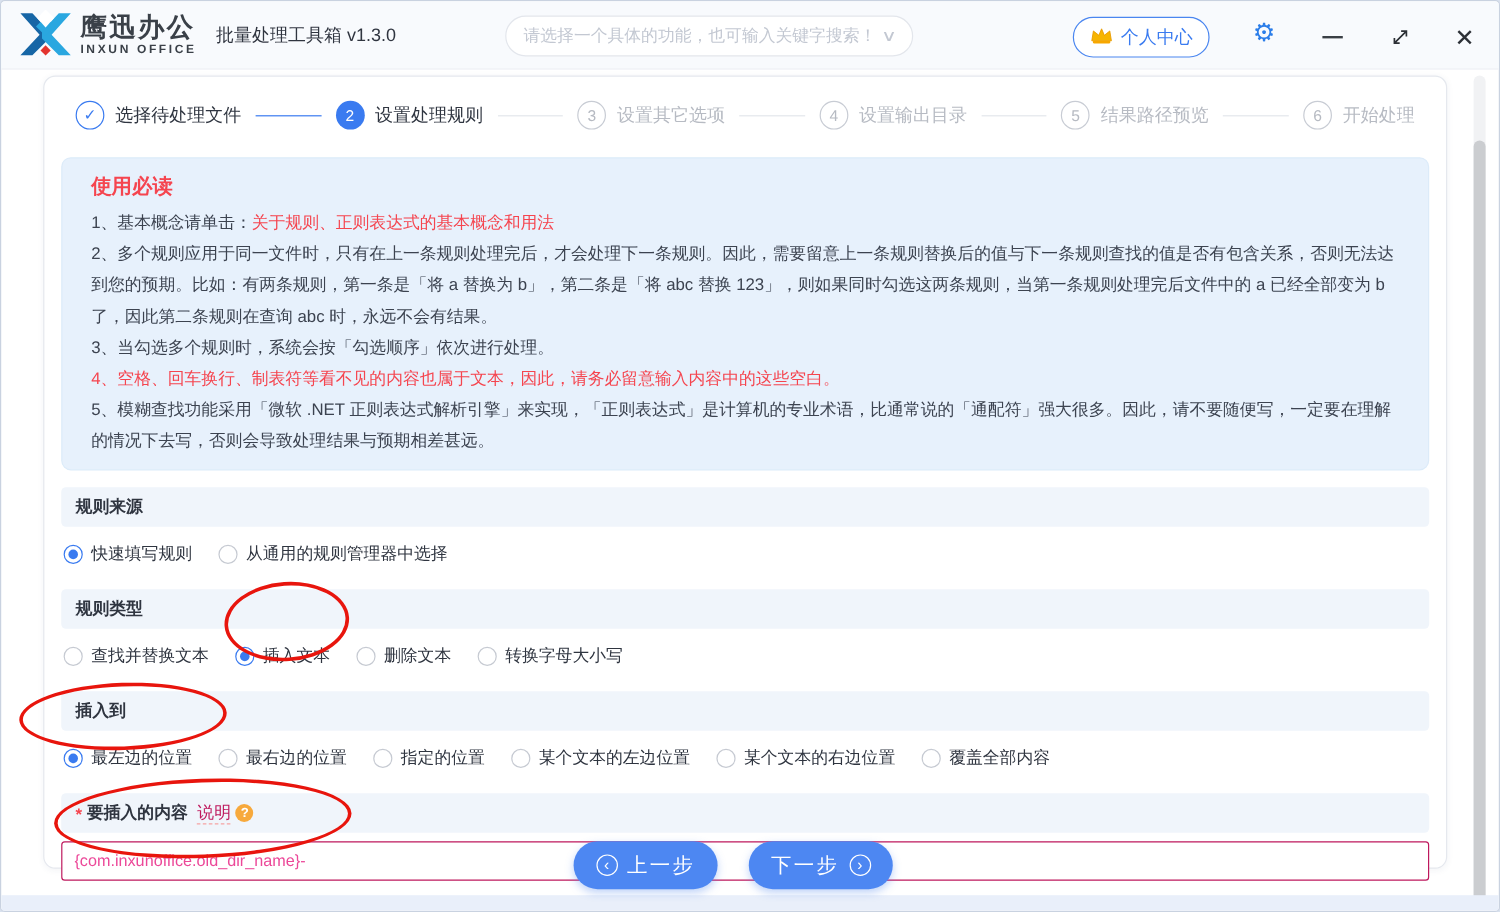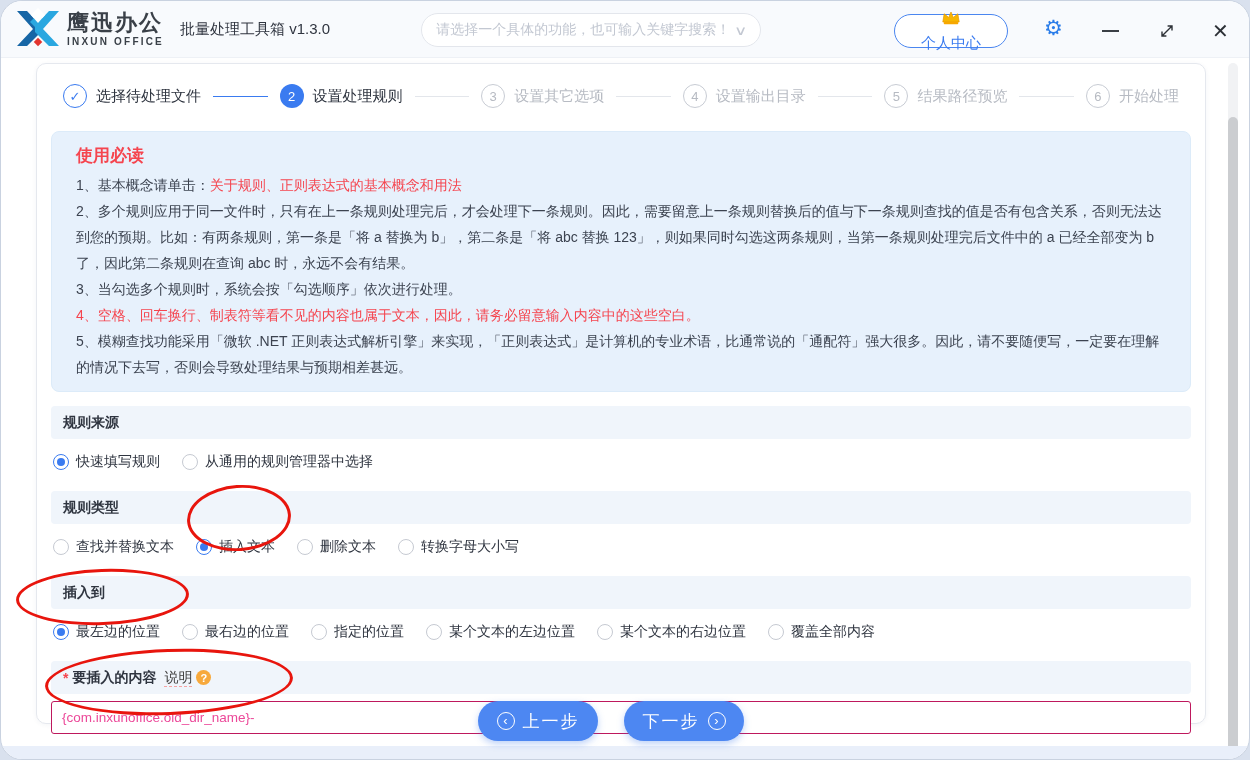--- a/index.html
+++ b/index.html
@@ -7,21 +7,21 @@
   body {
     font-family:"Liberation Sans","DejaVu Sans",sans-serif;
     background:#d9e1ee;
     position:relative; overflow:hidden;
     color:#303540;
   }
   .window {
     position:absolute; inset:0;
     background:#ffffff;
     border:1px solid #c9d2e0;
-    border-radius:22px;
+    border-radius:4px;
     overflow:hidden;
   }
   
   .header {
     position:absolute; top:0; left:0; right:0; height:57px;
     background:#f8fafd;
     border-bottom:1px solid #eef1f6;
     display:flex; align-items:center;
   }
   .logo-wrap { display:flex; align-items:center; margin-left:14px; }
@@ -35,21 +35,21 @@
     border:1px solid #e3e6ec; border-radius:17px; background:#fff;
     display:flex; align-items:center; padding:0 14px;
     font-size:14px; color:#c3c8d2;text-align:center;
   }
   .search-select .ph { flex:1; white-space:nowrap; overflow:hidden; }
   .chev { color:#c3c8d2; font-size:13px; margin-left:6px; transform:scaleX(1.4); }
   .user-center {
     position:absolute; left:893px; top:13px; width:114px; height:34px;
     border:1px solid #4a86f0; border-radius:17px; background:#fff;
     display:flex; align-items:center; justify-content:center; gap:6px;
-    font-size:15px; color:#3a7bf0; cursor:pointer;flex-direction:column;
+    font-size:15px; color:#3a7bf0; cursor:pointer;
   }
   .gear { position:absolute; left:1043px; top:16px; font-size:21px; line-height:22px; color:#2b7de9; cursor:pointer; }
   .win-min { position:absolute; left:1101px; top:29px; width:17px; height:2px; background:#3a3f45; cursor:pointer; }
   .win-resize { position:absolute; left:1158px; top:22px; cursor:pointer; }
   .win-close { position:absolute; left:1211px; top:18px; font-size:20px; color:#2c3036; cursor:pointer; }
   
   .main-card {
     position:absolute; left:35px; top:62px; width:1170px; height:661px;
     background:#fff; border:1px solid #e5e8ee; border-radius:10px;
     box-shadow:0 1px 5px rgba(40,60,100,.05);
@@ -95,21 +95,21 @@
     margin-right:7px; flex:none;
   }
   .rb.sel { border:1.5px solid #3a7bf0; }
   .rb.sel::after {
     content:""; position:absolute; left:50%; top:50%; width:8px; height:8px;
     transform:translate(-50%,-50%); border-radius:50%; background:#3a7bf0;
   }
   
   .req { color:#f5454f; margin-right:4px; font-weight:bold; }
   .help-link {
-    color:#404040; font-weight:normal; margin-left:8px;
+    color:#be185d; font-weight:normal; margin-left:8px;
     border-bottom:1px dashed #f5a3a3; cursor:pointer; line-height:17px;
   }
   .help-icon {
     width:15px; height:15px; border-radius:50%; background:#f7a93c; color:#fff;
     font-size:11px; font-weight:bold; display:flex; align-items:center; justify-content:center;
     margin-left:4px; cursor:pointer;
   }
   .text-input {
     margin-top:7px; width:100%; height:33px;
     border:1px solid #be185d; border-radius:3px; background:#fff;

